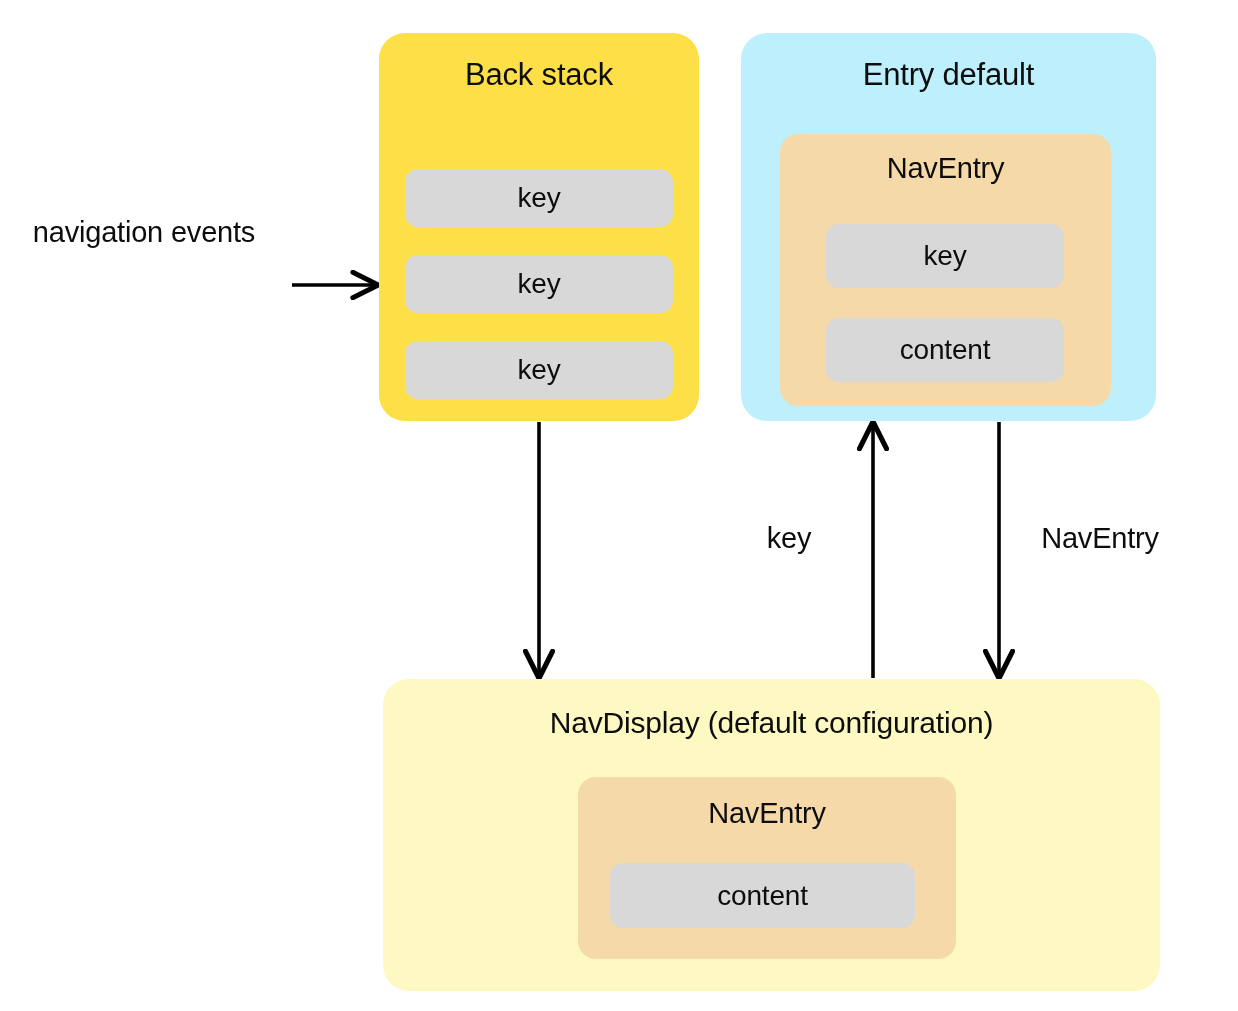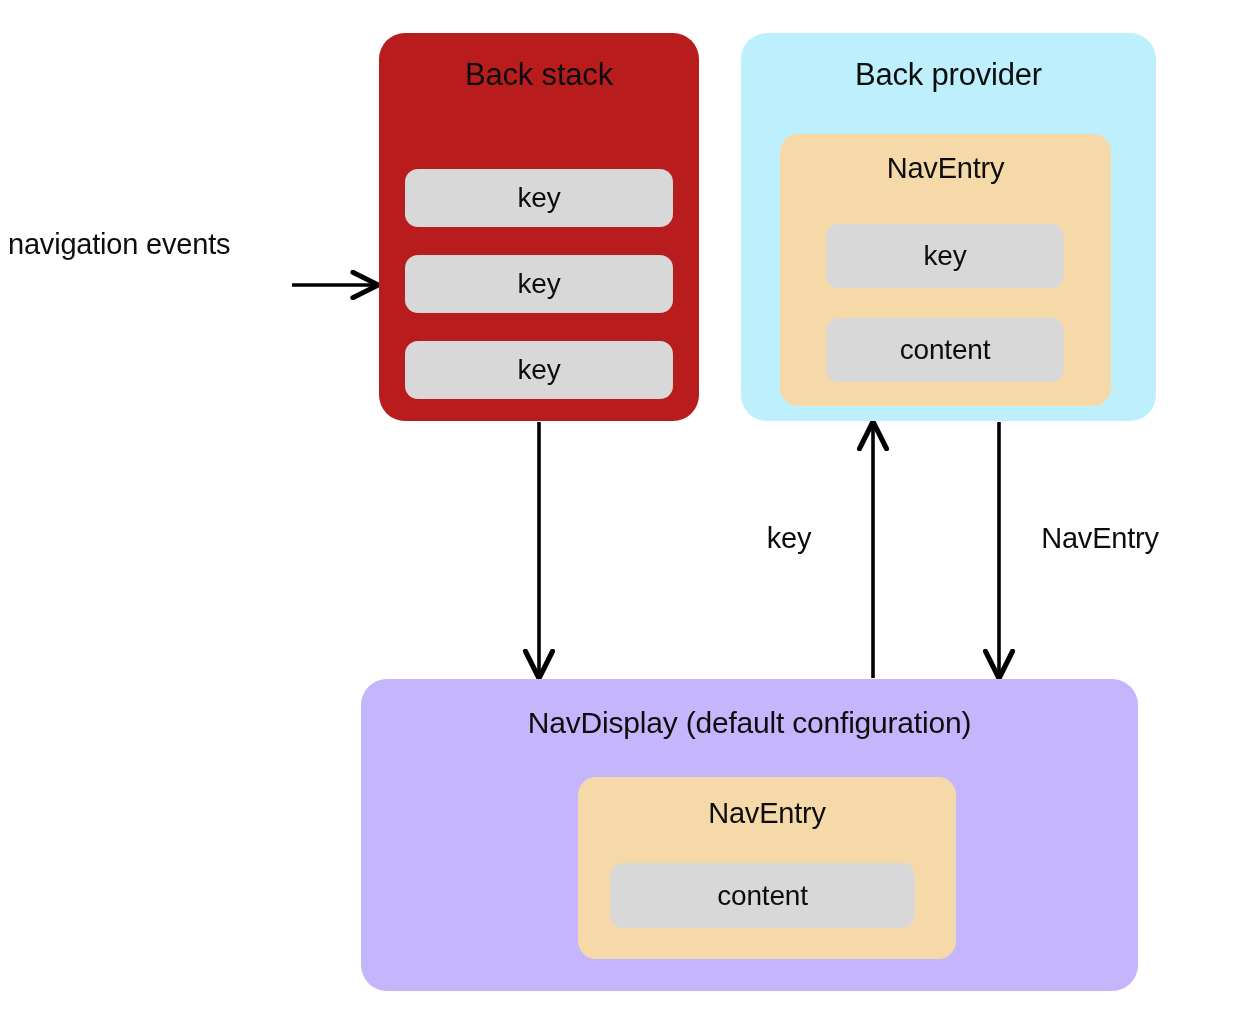--- a/index.html
+++ b/index.html
@@ -20,29 +20,29 @@
     overflow: hidden;
   }
   .abs { position: absolute; box-sizing: border-box; }
 
   
   .group-box {
     border-radius: 26px;
   }
   #back-stack-box {
     left: 379px; top: 33px; width: 320px; height: 388px;
-    background: #b91c1c;
+    background: #fde047;
   }
   #entry-provider-box {
     left: 741px; top: 33px; width: 415px; height: 388px;
     background: #bdf0fc;
   }
   #nav-display-box {
-    left: 361px; top: 679px; width: 777px; height: 312px;
-    background: #c4b5fd;
+    left: 383px; top: 679px; width: 777px; height: 312px;
+    background: #fef9c3;
   }
 
   
   .naventry-box {
     border-radius: 18px;
     background: #f6d9a8;
   }
   #entry-provider-naventry {
     left: 780px; top: 134px; width: 331px; height: 272px;
   }
@@ -92,22 +92,22 @@
   #bs-chip-1 { left: 405px; top: 255px; width: 268px; height: 58px; }
   #bs-chip-2 { left: 405px; top: 341px; width: 268px; height: 58px; }
   
   #ep-chip-key { left: 826px; top: 224px; width: 238px; height: 64px; }
   #ep-chip-content { left: 826px; top: 318px; width: 238px; height: 64px; }
   
   #nd-chip-content { left: 610px; top: 863px; width: 305px; height: 65px; }
 
   
   #nav-events-label {
-    left: 8px; top: 224px; width: 272px;
-    text-align: left;
+    left: 8px; top: 212px; width: 272px;
+    text-align: center;
     font-size: 29px;
     line-height: 1.42;
     letter-spacing: -0.2px;
     color: #0d0d0d;
   }
   #nav-events-label .line { display: block; white-space: nowrap; }
 
   
   .edge-label {
     font-size: 29px;
@@ -159,21 +159,21 @@
   </div>
 
   <div id="back-stack-box" class="abs group-box">
     <div id="back-stack-title" class="abs box-title">Back stack</div>
   </div>
   <div id="bs-chip-0" class="abs chip">key</div>
   <div id="bs-chip-1" class="abs chip">key</div>
   <div id="bs-chip-2" class="abs chip">key</div>
 
   <div id="entry-provider-box" class="abs group-box">
-    <div id="entry-provider-title" class="abs box-title">Back provider</div>
+    <div id="entry-provider-title" class="abs box-title">Entry default</div>
   </div>
   <div id="entry-provider-naventry" class="abs naventry-box">
     <div id="ep-naventry-title" class="abs naventry-title">NavEntry</div>
   </div>
   <div id="ep-chip-key" class="abs chip">key</div>
   <div id="ep-chip-content" class="abs chip">content</div>
 
   <div id="edge-label-key" class="abs edge-label">key</div>
   <div id="edge-label-naventry" class="abs edge-label">NavEntry</div>
 

